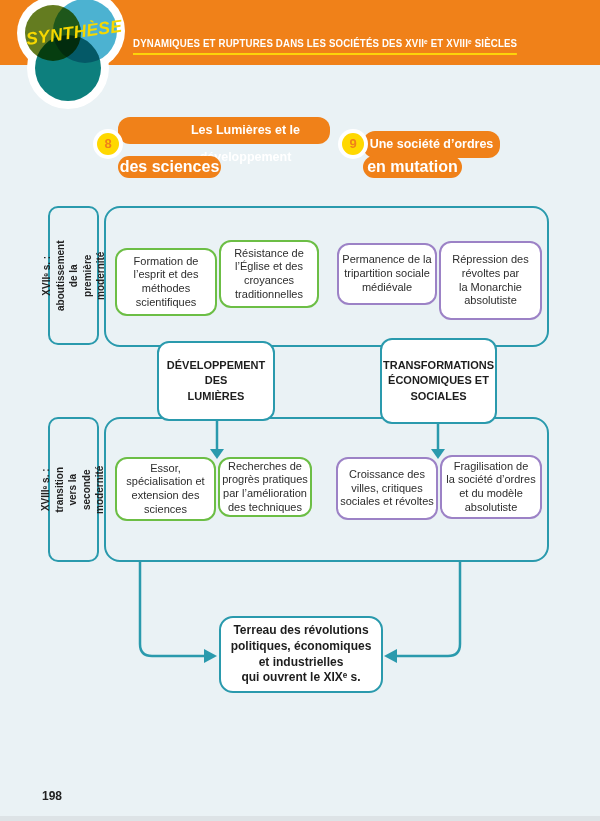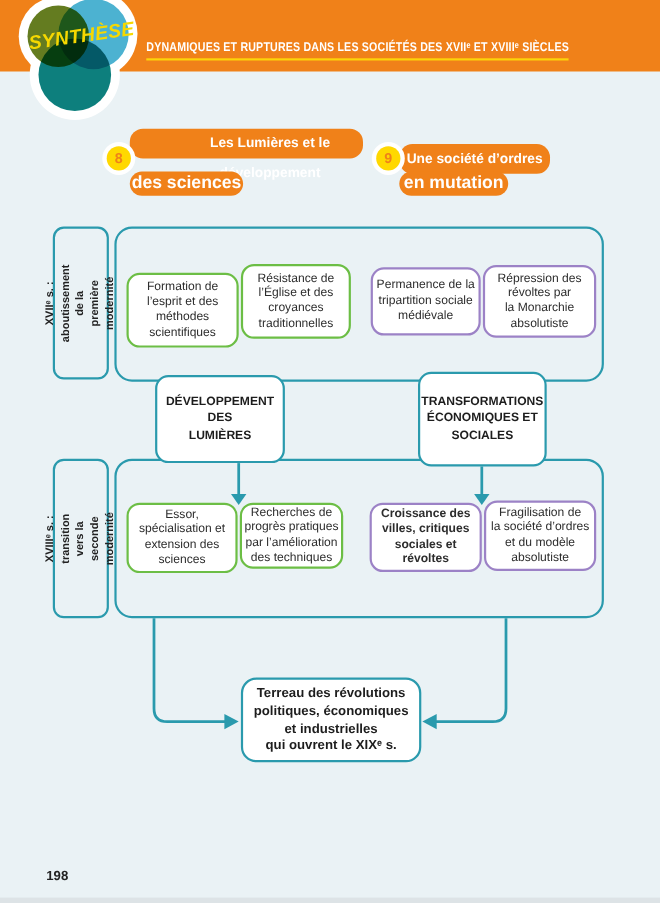--- a/index.html
+++ b/index.html
@@ -116,28 +116,28 @@
   <span>Résistance de
 l’Église et des
 croyances
 traditionnelles</span>
 </div>
 <div class="cell pbox" style="left:337px;top:243px;width:100px;height:62px;">
   <span>Permanence de la
 tripartition sociale
 médiévale</span>
 </div>
-<div class="cell pbox" style="left:439px;top:241px;width:103px;height:66px;">
+<div class="cell pbox" style="left:439px;top:241px;width:103px;height:79px;">
   <span>Répression des
 révoltes par
 la Monarchie
 absolutiste</span>
 </div>
 
-<div class="node" style="left:141px;top:341px;width:118px;height:80px;">
+<div class="node" style="left:157px;top:341px;width:118px;height:80px;">
   <span>DÉVELOPPEMENT DES
 LUMIÈRES</span>
 </div>
 <div class="node" style="left:380px;top:338px;width:117px;height:86px;">
   <span>TRANSFORMATIONS
 ÉCONOMIQUES ET
 SOCIALES</span>
 </div>
 
 <div class="cell gbox" style="left:115px;top:457px;width:101px;height:64px;">
@@ -145,21 +145,21 @@
 spécialisation et
 extension des
 sciences</span>
 </div>
 <div class="cell gbox" style="left:218px;top:457px;width:94px;height:60px;">
   <span>Recherches de
 progrès pratiques
 par l’amélioration
 des techniques</span>
 </div>
-<div class="cell pbox" style="left:336px;top:457px;width:102px;height:63px;font-weight:bold;">
+<div class="cell pbox" style="left:336px;top:457px;width:102px;height:63px;">
   <span>Croissance des
 villes, critiques
 sociales et révoltes</span>
 </div>
 <div class="cell pbox" style="left:440px;top:455px;width:102px;height:64px;">
   <span>Fragilisation de
 la société d’ordres
 et du modèle
 absolutiste</span>
 </div>

